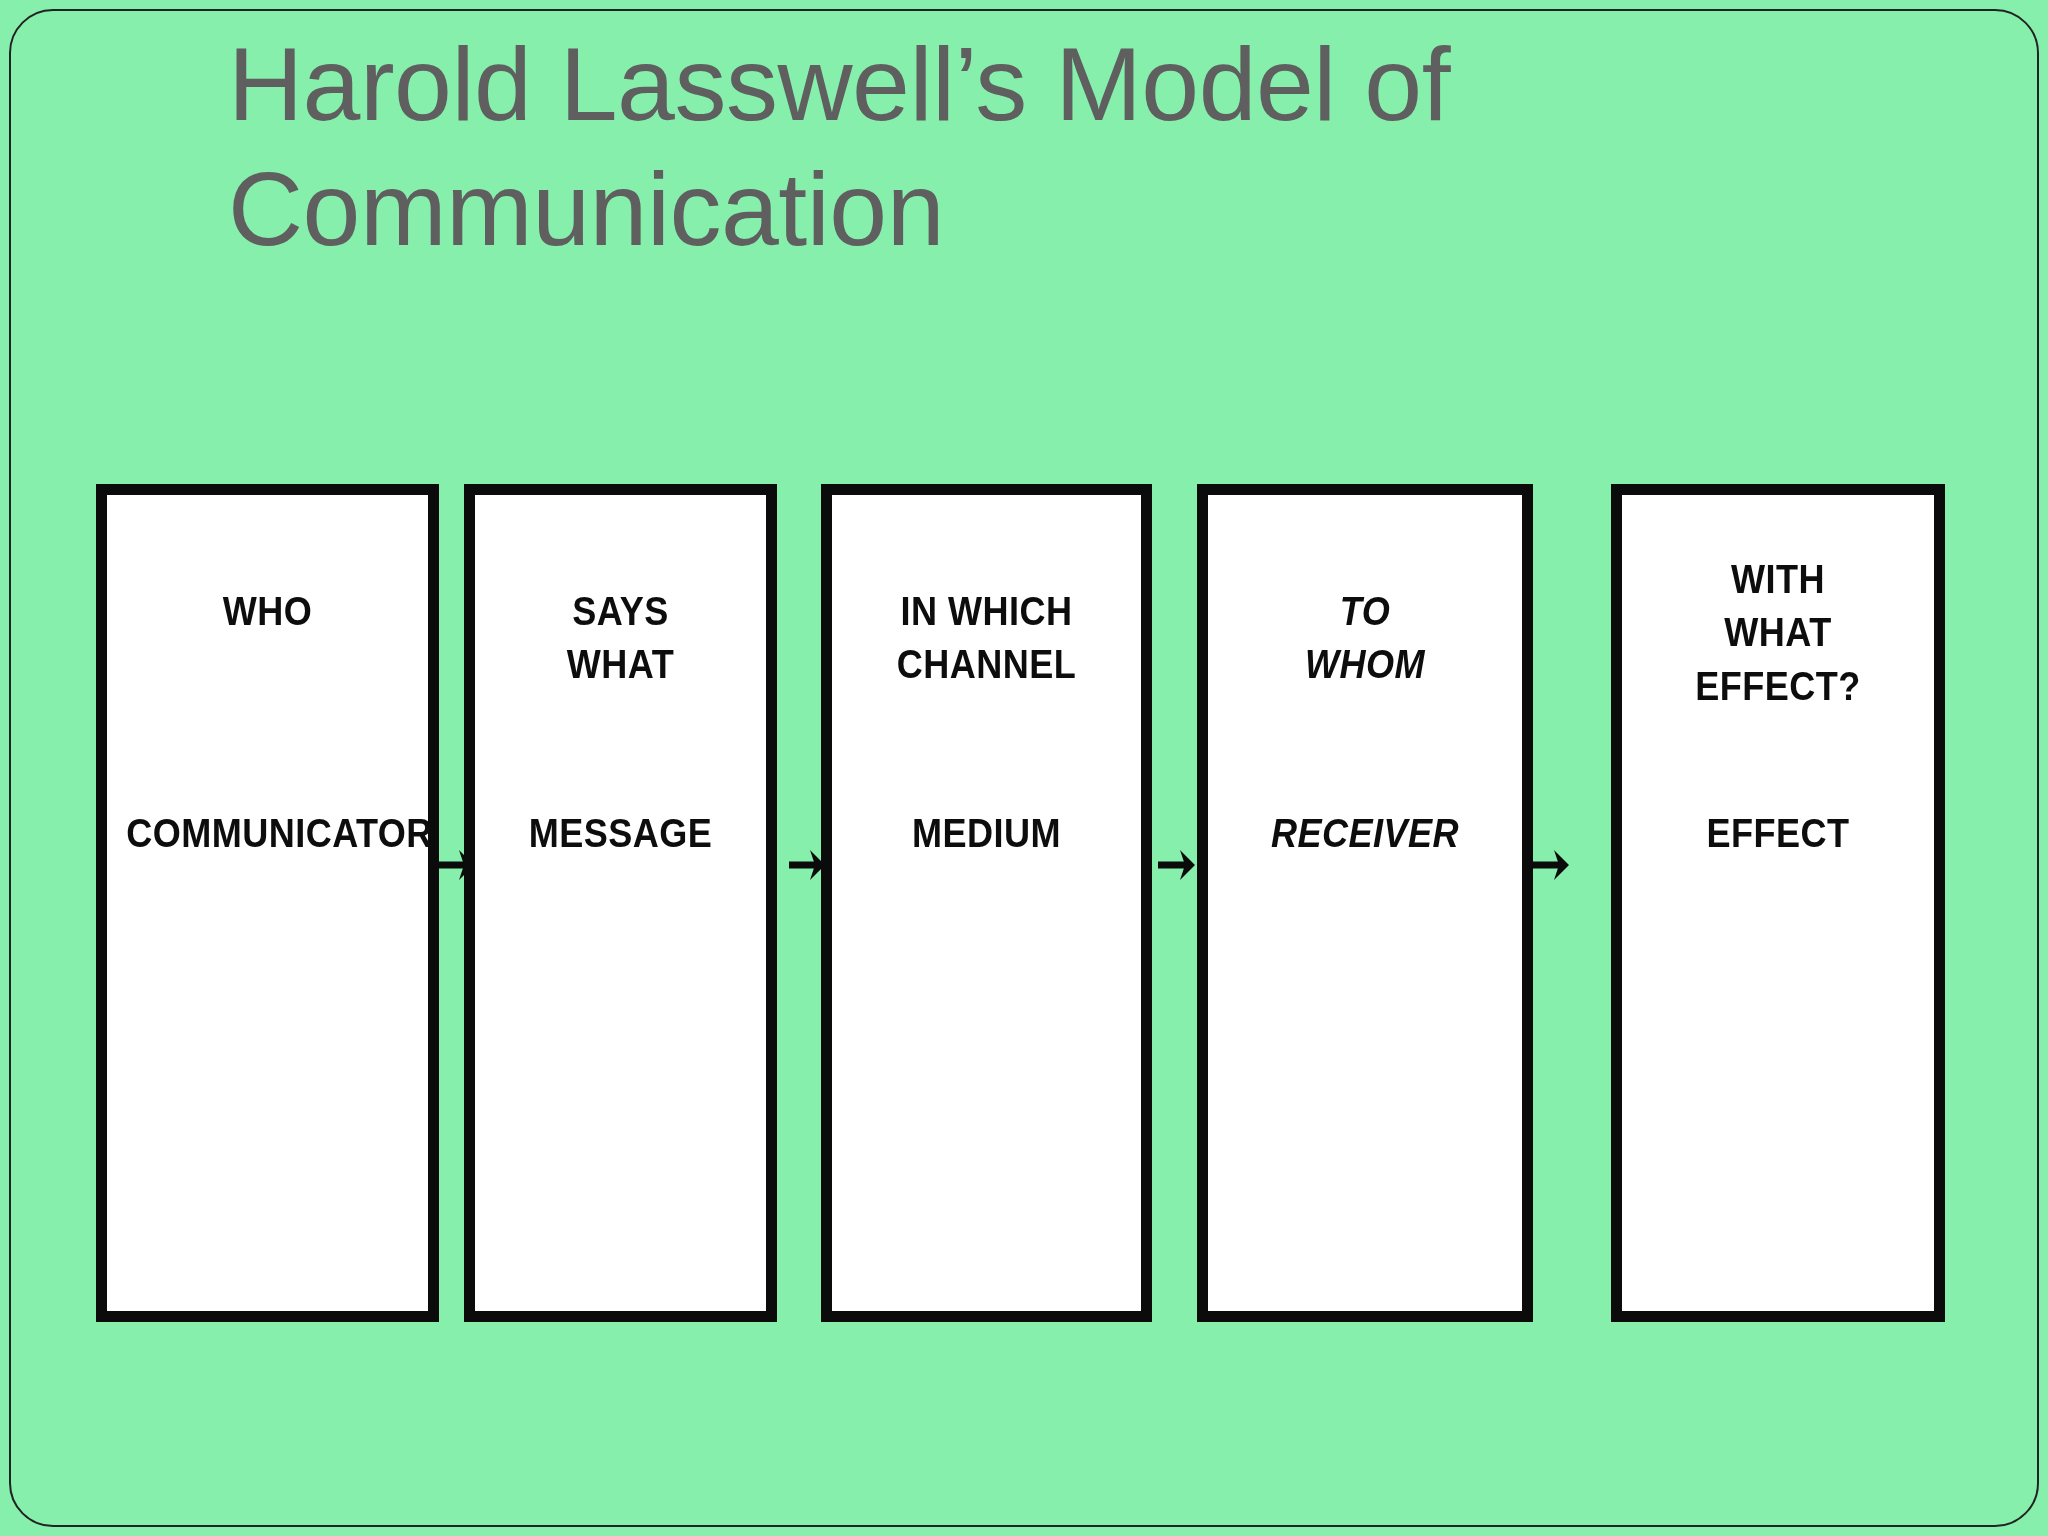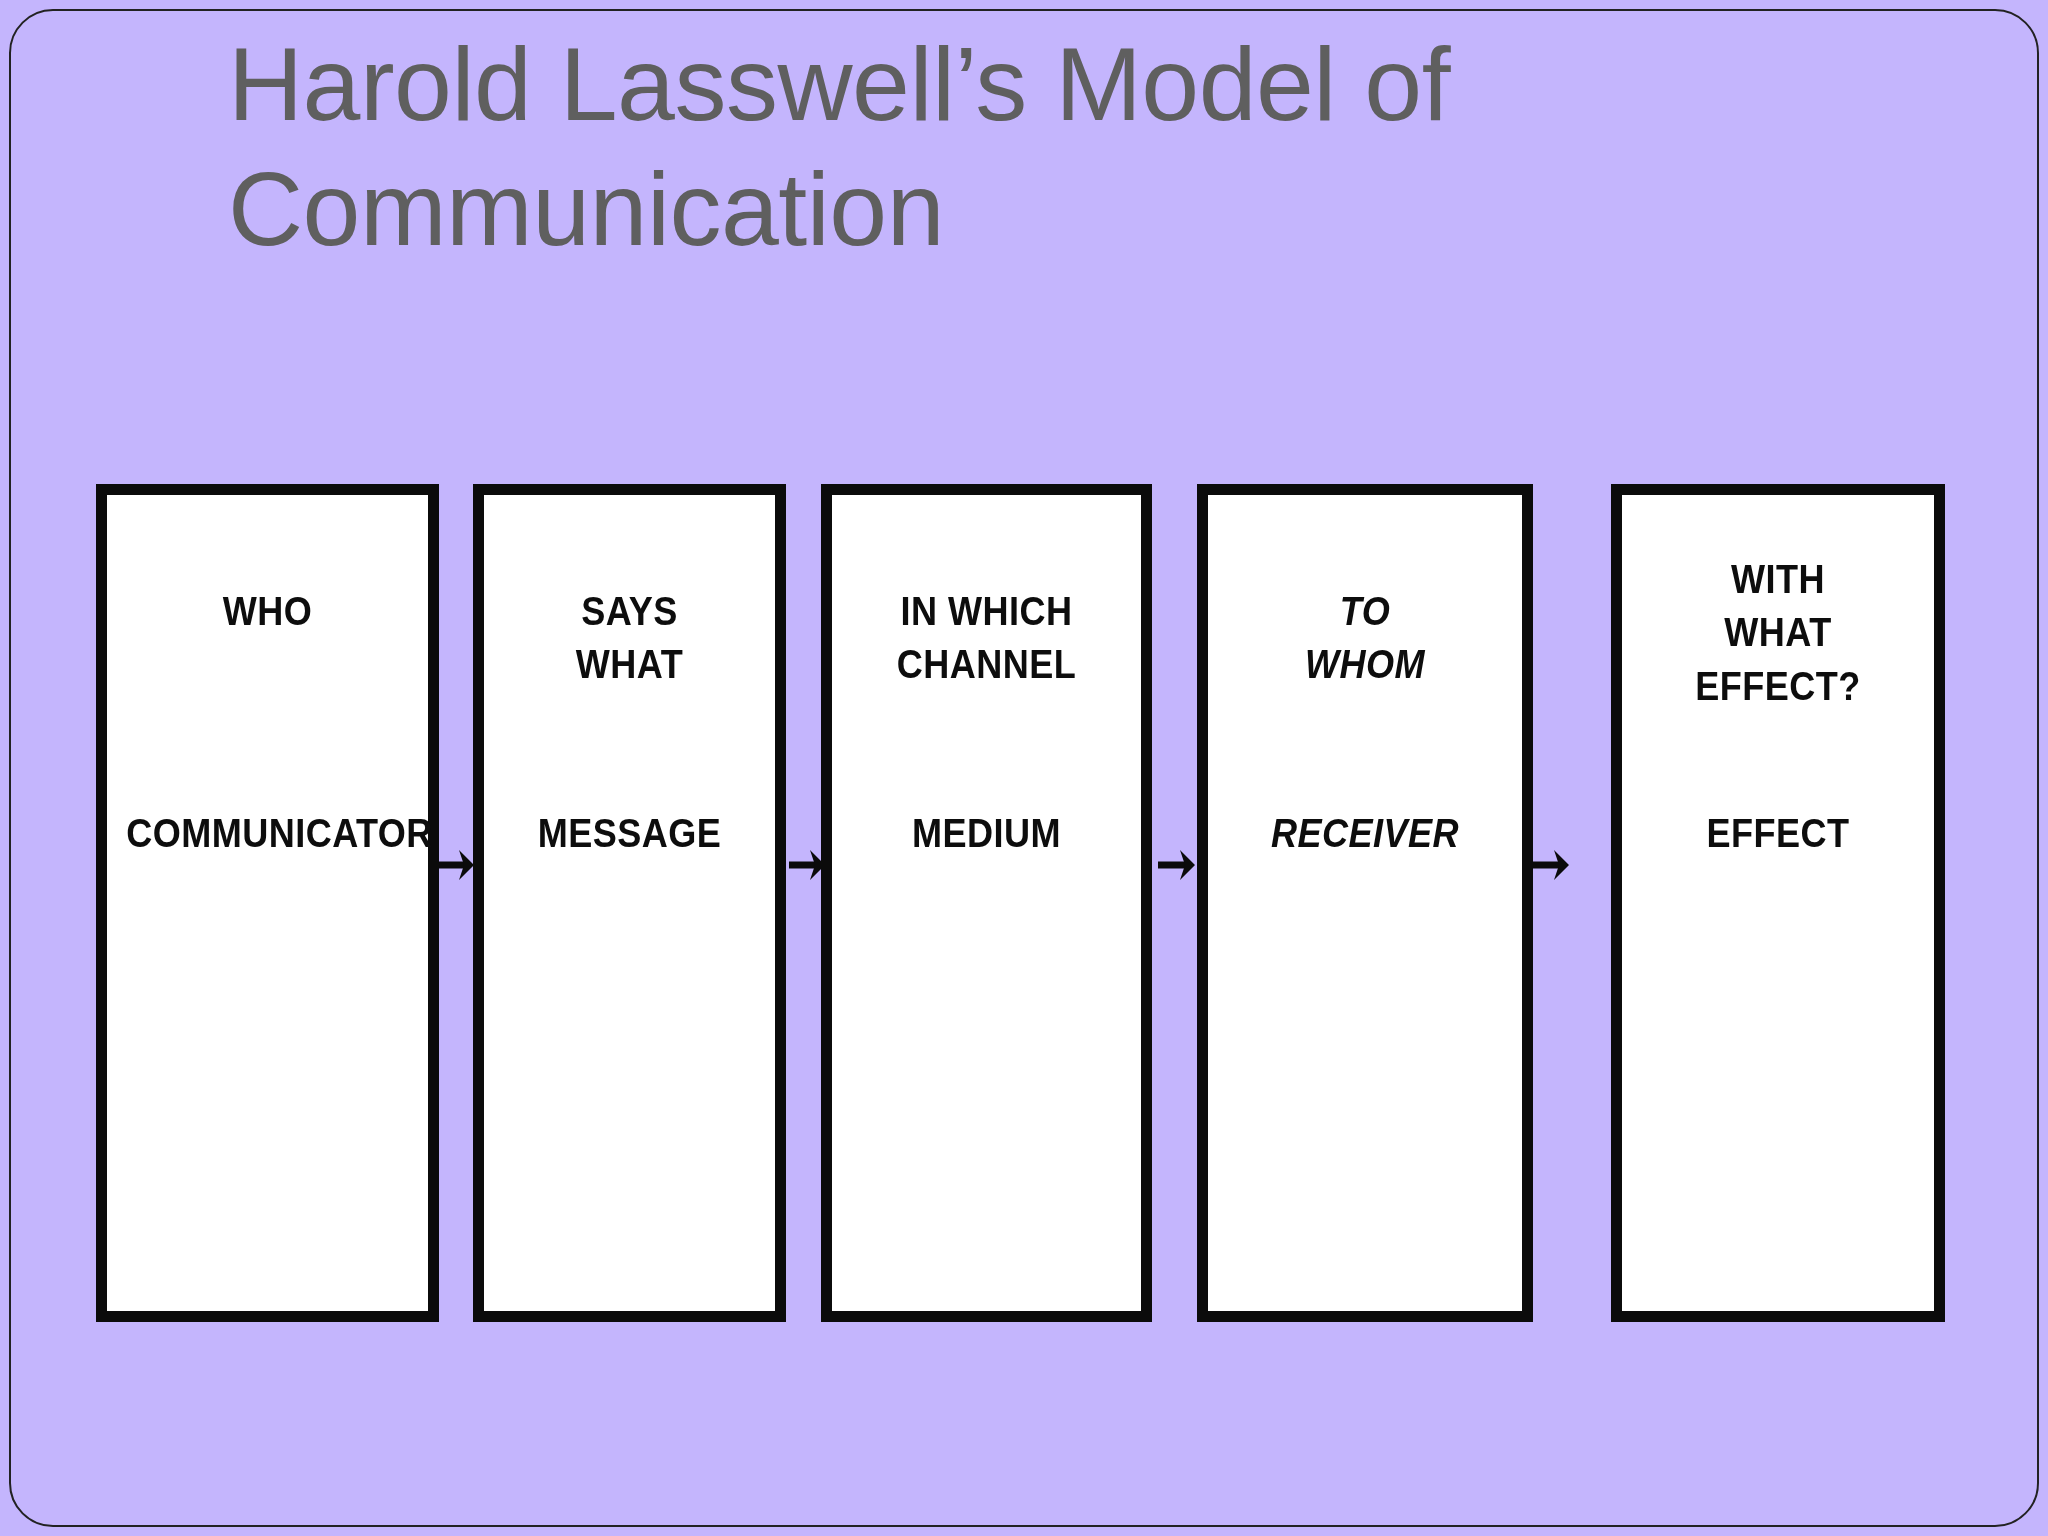--- a/index.html
+++ b/index.html
@@ -14,21 +14,21 @@
     overflow: hidden;
     font-family: "Liberation Sans", sans-serif;
   }
 
   
   .slide {
     position: relative;
     width: 2048px;
     height: 1536px;
     box-sizing: border-box;
-    background: #c4b5fd;
+    background: #86efac;
   }
   .slide-frame {
     position: absolute;
     left: 9px;
     top: 9px;
     width: 2030px;
     height: 1518px;
     box-sizing: border-box;
     border: 2px solid #222222;
     border-radius: 44px;
@@ -121,21 +121,21 @@
       <div class="box-label lower">COMMUNICATOR</div>
     </div>
 
     <div class="arrow" style="left:343px; width:37px;">
       <svg width="37" height="36" viewBox="0 0 37 36" aria-hidden="true">
         <path d="M0 19 L29 19" stroke="#0b0b0b" stroke-width="7" fill="none"></path>
         <path d="M20 4 L35 19 L20 34 L25 19 Z" fill="#0b0b0b"></path>
       </svg>
     </div>
 
-    <div class="flow-box says" style="left:377px; width:313px;">
+    <div class="flow-box says" style="left:368px; width:313px;">
       <div class="box-label upper">SAYS
 WHAT</div>
       <div class="box-label lower">MESSAGE</div>
     </div>
 
     <div class="arrow" style="left:693px; width:38px;">
       <svg width="38" height="36" viewBox="0 0 38 36" aria-hidden="true">
         <path d="M0 19 L30 19" stroke="#0b0b0b" stroke-width="7" fill="none"></path>
         <path d="M21 4 L36 19 L21 34 L26 19 Z" fill="#0b0b0b"></path>
       </svg>

